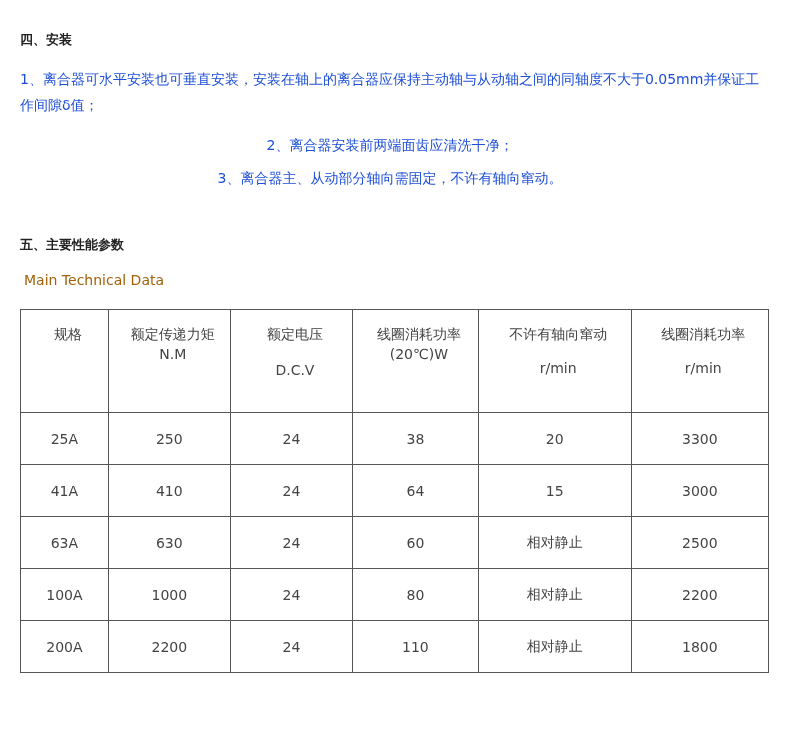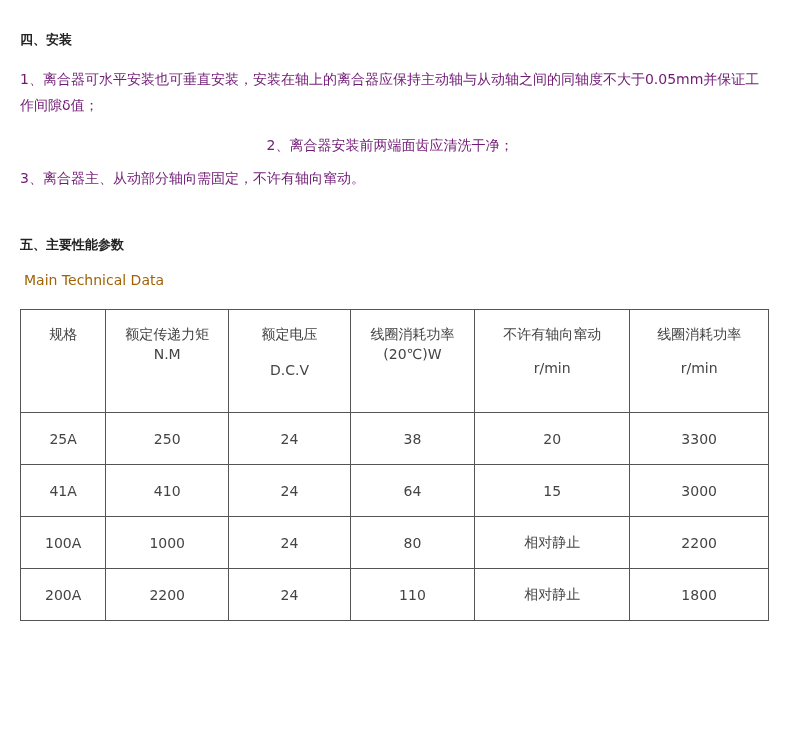--- a/index.html
+++ b/index.html
@@ -7,47 +7,47 @@
     width: 790px; height: 749px; overflow: hidden; position: relative;
     font-family: "DejaVu Sans", "Liberation Sans", sans-serif;
     color: #333333;
   }
   .heading {
     position: absolute; left: 20px; font-size: 13px; font-weight: bold; color: #222;
     margin: 0;
   }
   .para {
     position: absolute; left: 20px; width: 740px; font-size: 14px; line-height: 26px; margin: 0;
-    color: #701a75;
+    color: #1d4ed8;
   }
   .subtitle {
     position: absolute; left: 24px; top: 272px; font-size: 14px; color: #a16207; margin: 0;
   }
   table.spec {
     position: absolute; left: 20px; top: 309px; width: 749px;
     border-collapse: collapse; border: 1.5px solid #222;
     font-size: 14px; color: #444;
   }
   table.spec th, table.spec td {
     border: 1px solid #555; text-align: center; font-weight: normal; padding: 0;
   }
-  table.spec thead th { height: 88px; vertical-align: top; padding-top: 14px; line-height: 20px; }
+  table.spec thead th { height: 88px; vertical-align: top; padding-top: 14px; line-height: 20px; padding-left: 7px; }
   table.spec thead th .unit { display: block; margin-top: 6px; }
   table.spec tbody td { height: 51px; }
   .c1 { width: 85px; } .c2 { width: 123px; } .c3 { width: 122px; }
   .c4 { width: 124px; } .c5 { width: 156px; } .c6 { width: 139px; }
 </style>
 </head>
 <body>
 
 <h3 class="heading" style="top:31px;">四、安装</h3>
 
 <p class="para" style="top:66px;">1、离合器可水平安装也可垂直安装，安装在轴上的离合器应保持主动轴与从动轴之间的同轴度不大于0.05mm并保证工作间隙δ值；</p>
 <p class="para" style="top:132px;text-align:center;">2、离合器安装前两端面齿应清洗干净；</p>
-<p class="para" style="top:165px;">3、离合器主、从动部分轴向需固定，不许有轴向窜动。</p>
+<p class="para" style="top:165px;text-align:center;">3、离合器主、从动部分轴向需固定，不许有轴向窜动。</p>
 
 <h3 class="heading" style="top:236px;">五、主要性能参数</h3>
 <p class="subtitle">Main Technical Data</p>
 
 <table class="spec">
   <thead>
     <tr>
       <th class="c1"><span>规格</span></th>
       <th class="c2"><span>额定传递力矩</span><span class="unit" style="margin-top:0">N.M</span></th>
       <th class="c3"><span>额定电压</span><span class="unit" style="margin-top:16px">D.C.V</span></th>
@@ -67,20 +67,28 @@
     </tr>
     <tr>
       <td>41A</td>
       <td>410</td>
       <td>24</td>
       <td>64</td>
       <td>15</td>
       <td>3000</td>
     </tr>
     <tr>
+      <td>63A</td>
+      <td>630</td>
+      <td>24</td>
+      <td>60</td>
+      <td>相对静止</td>
+      <td>2500</td>
+    </tr>
+    <tr>
       <td>100A</td>
       <td>1000</td>
       <td>24</td>
       <td>80</td>
       <td>相对静止</td>
       <td>2200</td>
     </tr>
     <tr>
       <td>200A</td>
       <td>2200</td>

